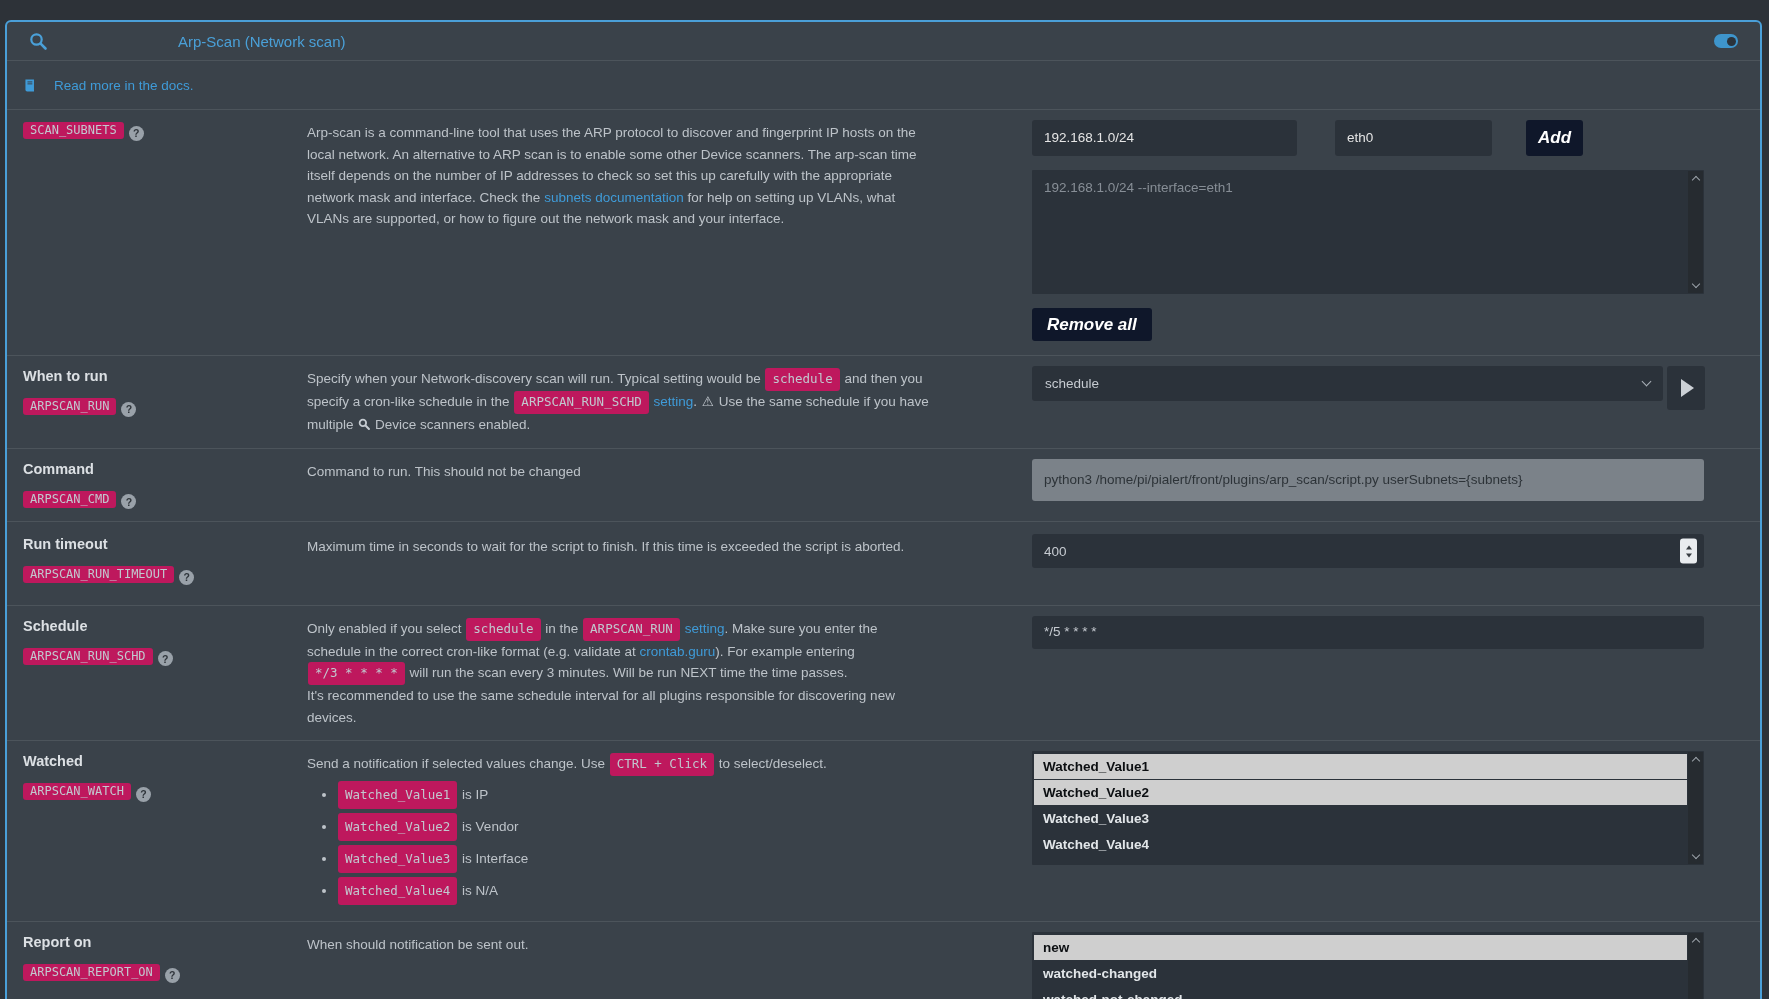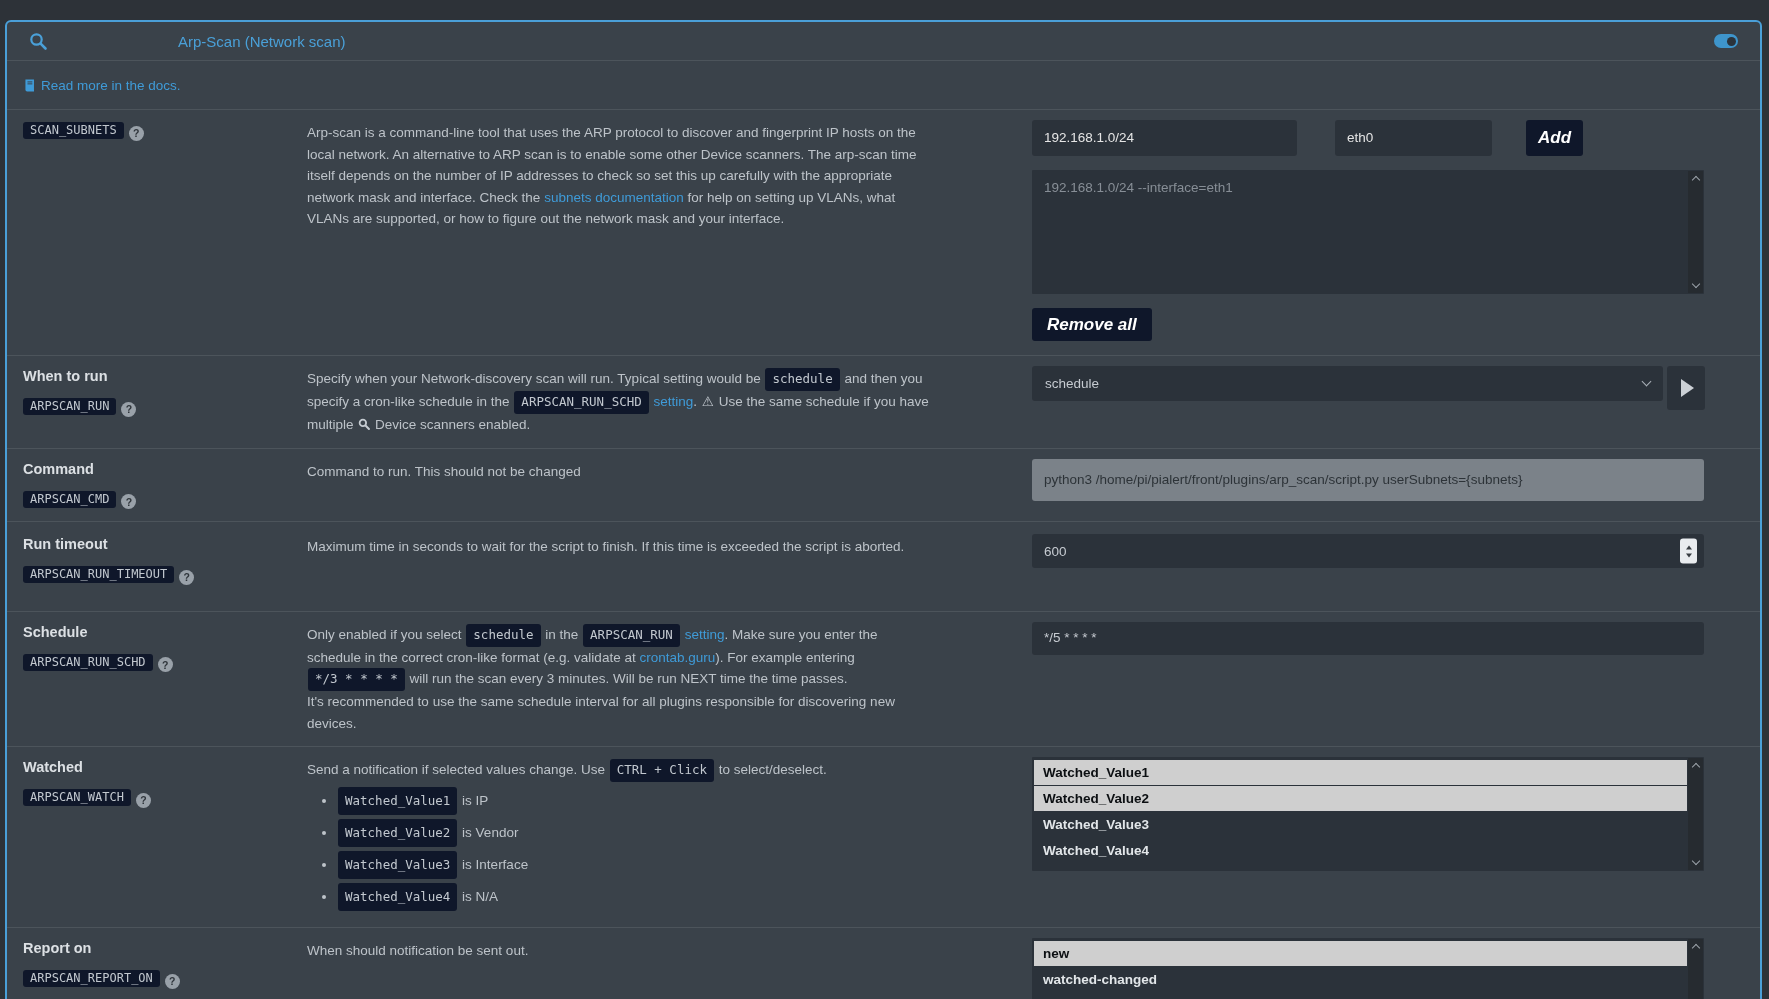--- a/index.html
+++ b/index.html
@@ -19,32 +19,32 @@
   .titlebar{
     height:39px; display:flex; align-items:center;
     border-bottom:1px solid #4c545b; padding:0 22px;
   }
   .s-icon{ display:inline-flex; cursor:pointer; }
   .title{ color:#4aa0d8; font-size:15px; margin-left:130px; }
   .toggle{ margin-left:auto; width:24px; height:14px; background:#3e95cc; border-radius:8px; position:relative; cursor:pointer;}
   .toggle::after{ content:""; position:absolute; right:2.5px; top:2.5px; width:9px; height:9px; border-radius:50%; background:#2b333b; }
   
   .docsrow{ padding:17px 16px 13px; border-bottom:1px solid #4c545b; }
-  .docs{ color:#3f9bd8; font-size:13.5px; text-decoration:none; display:inline-flex; align-items:center; gap:5px; cursor:pointer;}
+  .docs{ color:#3f9bd8; font-size:13.5px; text-decoration:none; display:inline-flex; align-items:center; gap:18px; cursor:pointer;}
   
   .row{
     display:grid; grid-template-columns:284px 725px 672px;
     padding:10px 56px 12px 16px;
     border-bottom:1px solid #4c545b;
     align-items:start;
   }
   .row:last-of-type{ border-bottom:none; }
   .rlabel b{ display:block; color:#dce0e4; font-size:14.5px; margin:2px 0 12px; font-weight:bold;}
   .pill, .code{
-    display:inline-block; background:#0f172a; color:#c2c8cf;
+    display:inline-block; background:#be185d; color:#c2c8cf;
     font-family:"DejaVu Sans Mono", monospace; font-size:12px;
     padding:1px 7px 2px; border-radius:3px;
   }
   .code{ font-size:12.5px; margin:0 1px; }
   .qmark{
     display:inline-flex; width:15px; height:15px; border-radius:50%;
     background:#99a1a9; color:#2f353b; font-size:10.5px; font-weight:bold;
     align-items:center; justify-content:center; margin-left:5px; vertical-align:-3px; cursor:pointer;
   }
   .rdesc{ font-size:13.5px; line-height:1.6; color:#bdc3c9; padding-right:100px; padding-top:2px;}
@@ -182,29 +182,29 @@
     <div class="rlabel">
       <b>Command</b>
       <span class="pill">ARPSCAN_CMD</span><span class="qmark">?</span>
     </div>
     <div class="rdesc">Command to run. This should not be changed</div>
     <div class="rctrl">
       <input class="tinput gray" style="height: 42px;" readonly="" value="python3 /home/pi/pialert/front/plugins/arp_scan/script.py userSubnets={subnets}">
     </div>
   </div>
 
-  <div class="row" style="padding-top:12px;padding-bottom:26px">
+  <div class="row" style="padding-top:12px;padding-bottom:20px">
     <div class="rlabel">
       <b>Run timeout</b>
       <span class="pill">ARPSCAN_RUN_TIMEOUT</span><span class="qmark">?</span>
     </div>
     <div class="rdesc">Maximum time in seconds to wait for the script to finish. If this time is exceeded the script is aborted.</div>
     <div class="rctrl">
       <div class="tinput" style="height:34px">
-        <span>600</span>
+        <span>400</span>
         <span class="spin">
             <i class="sup"></i>
             <i class="sdn"></i>
           </span>
       </div>
     </div>
   </div>
 
   <div class="row">
     <div class="rlabel">

